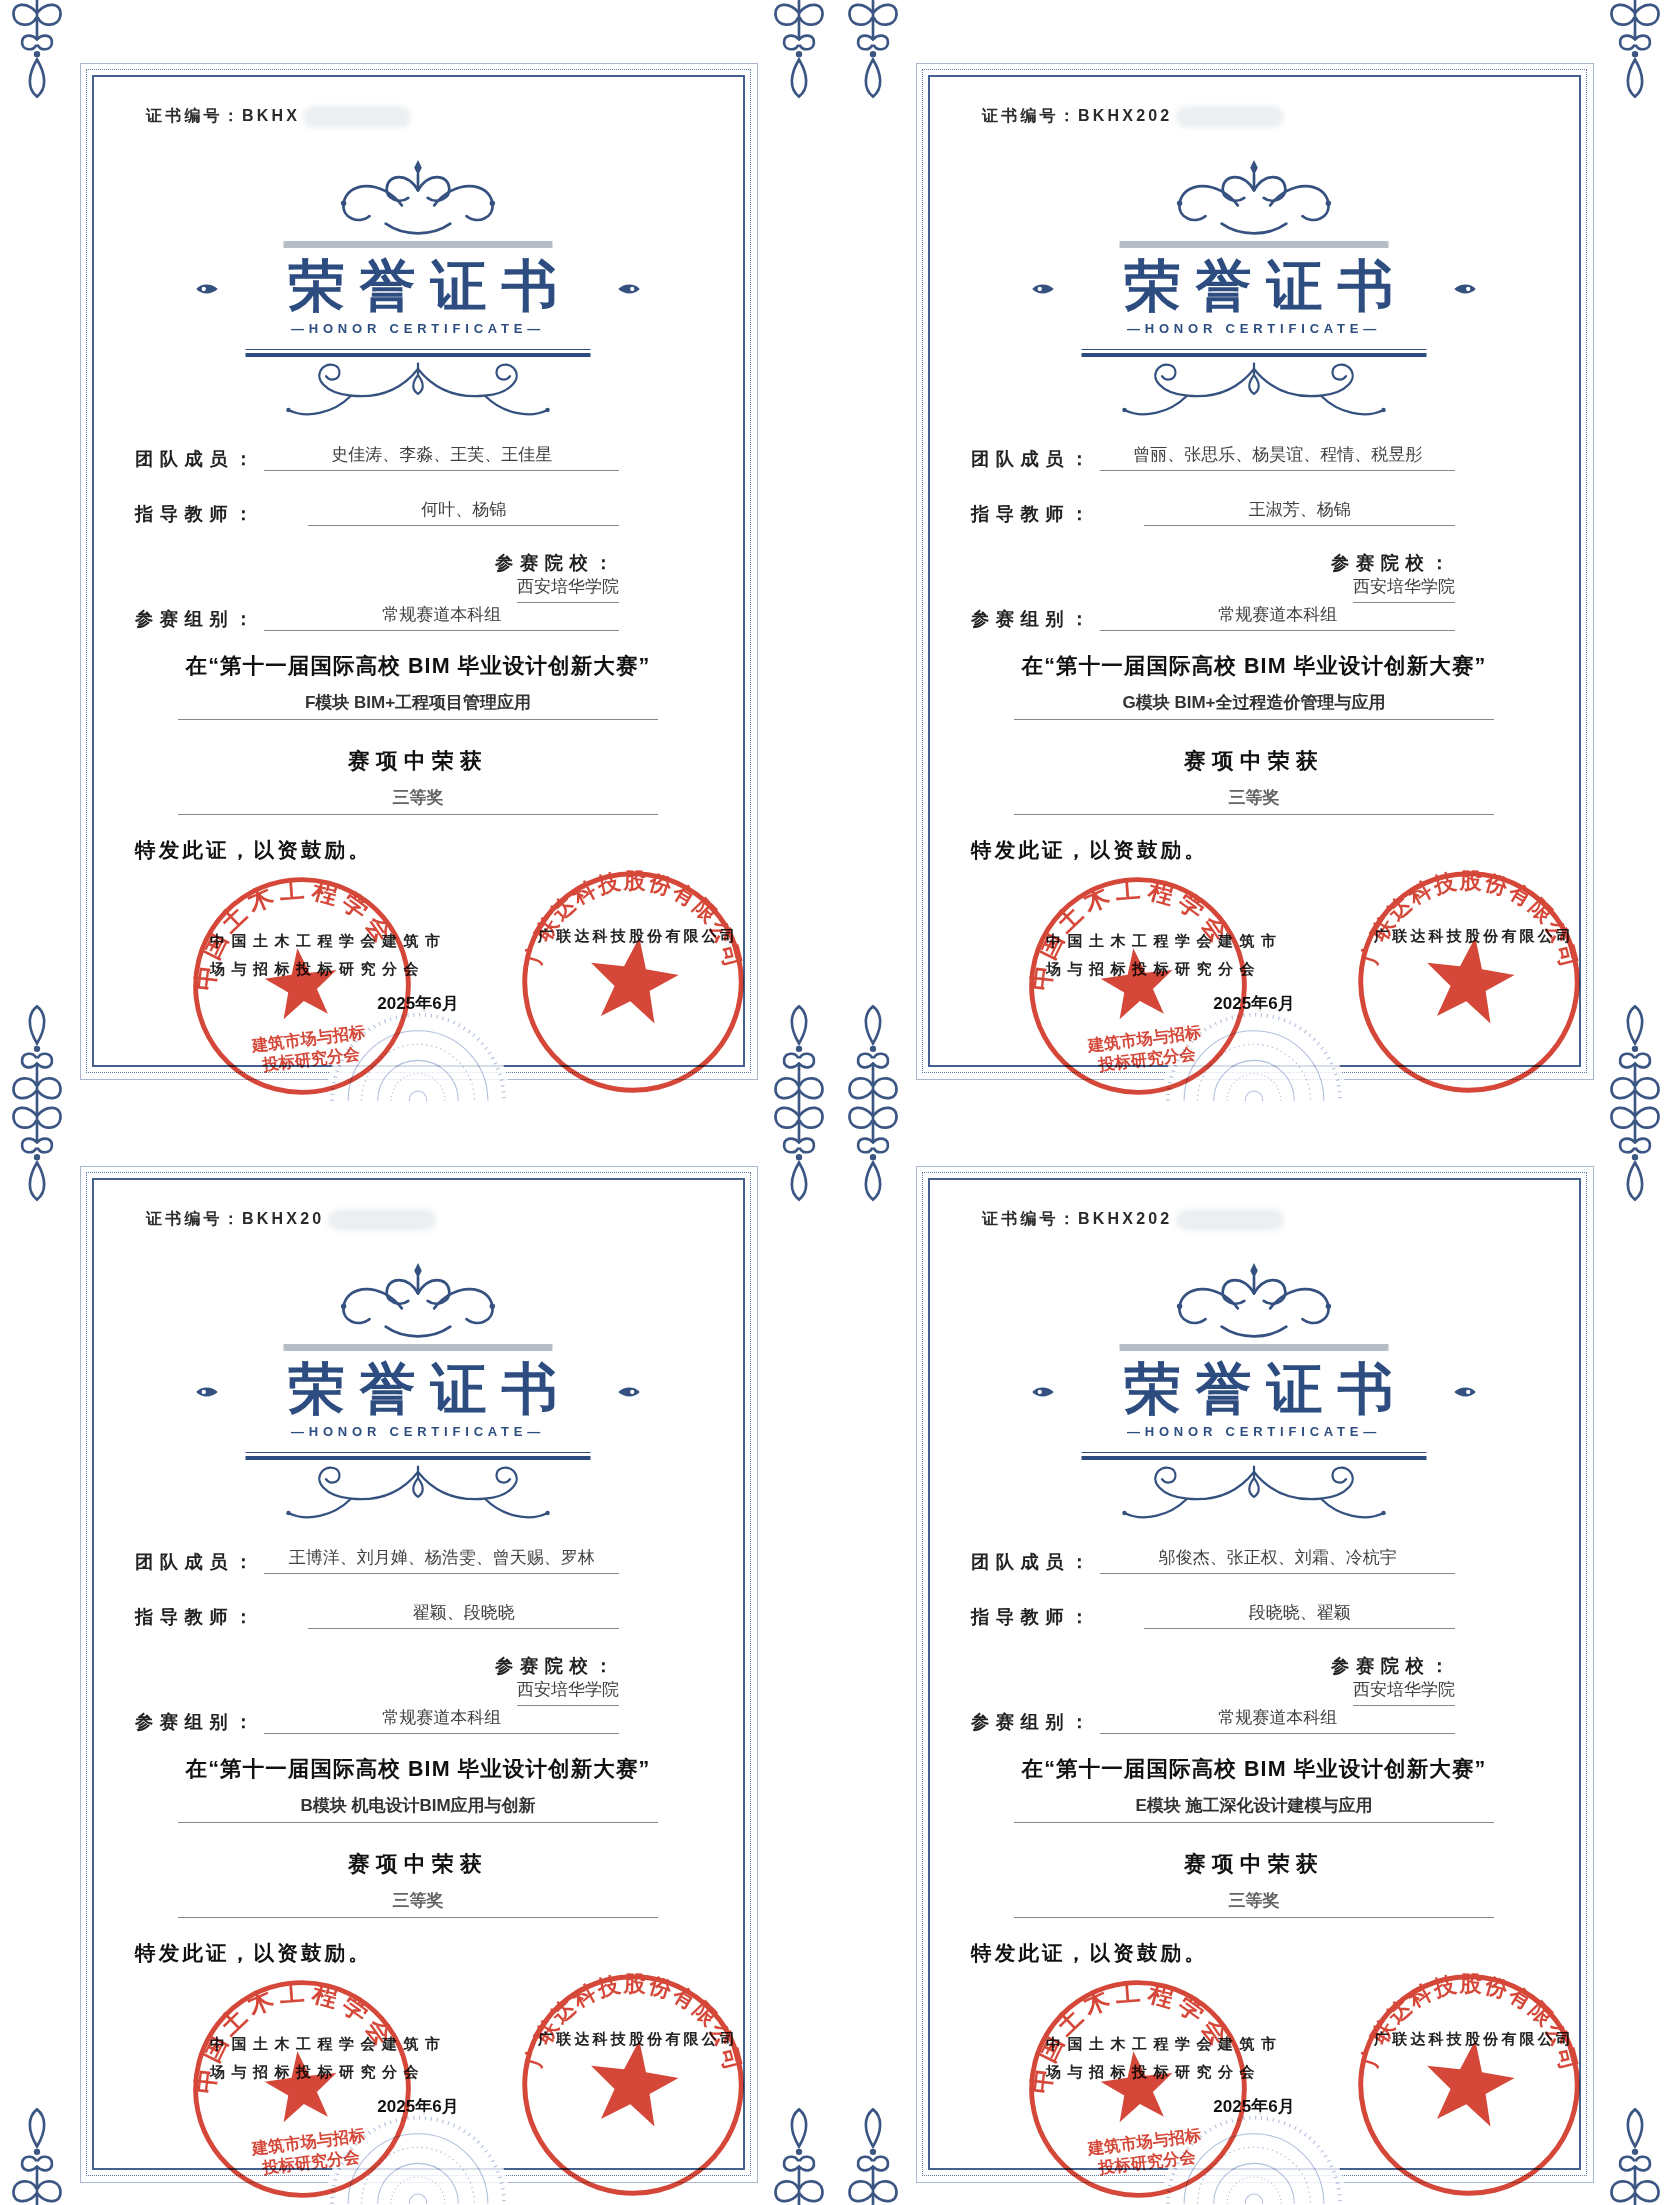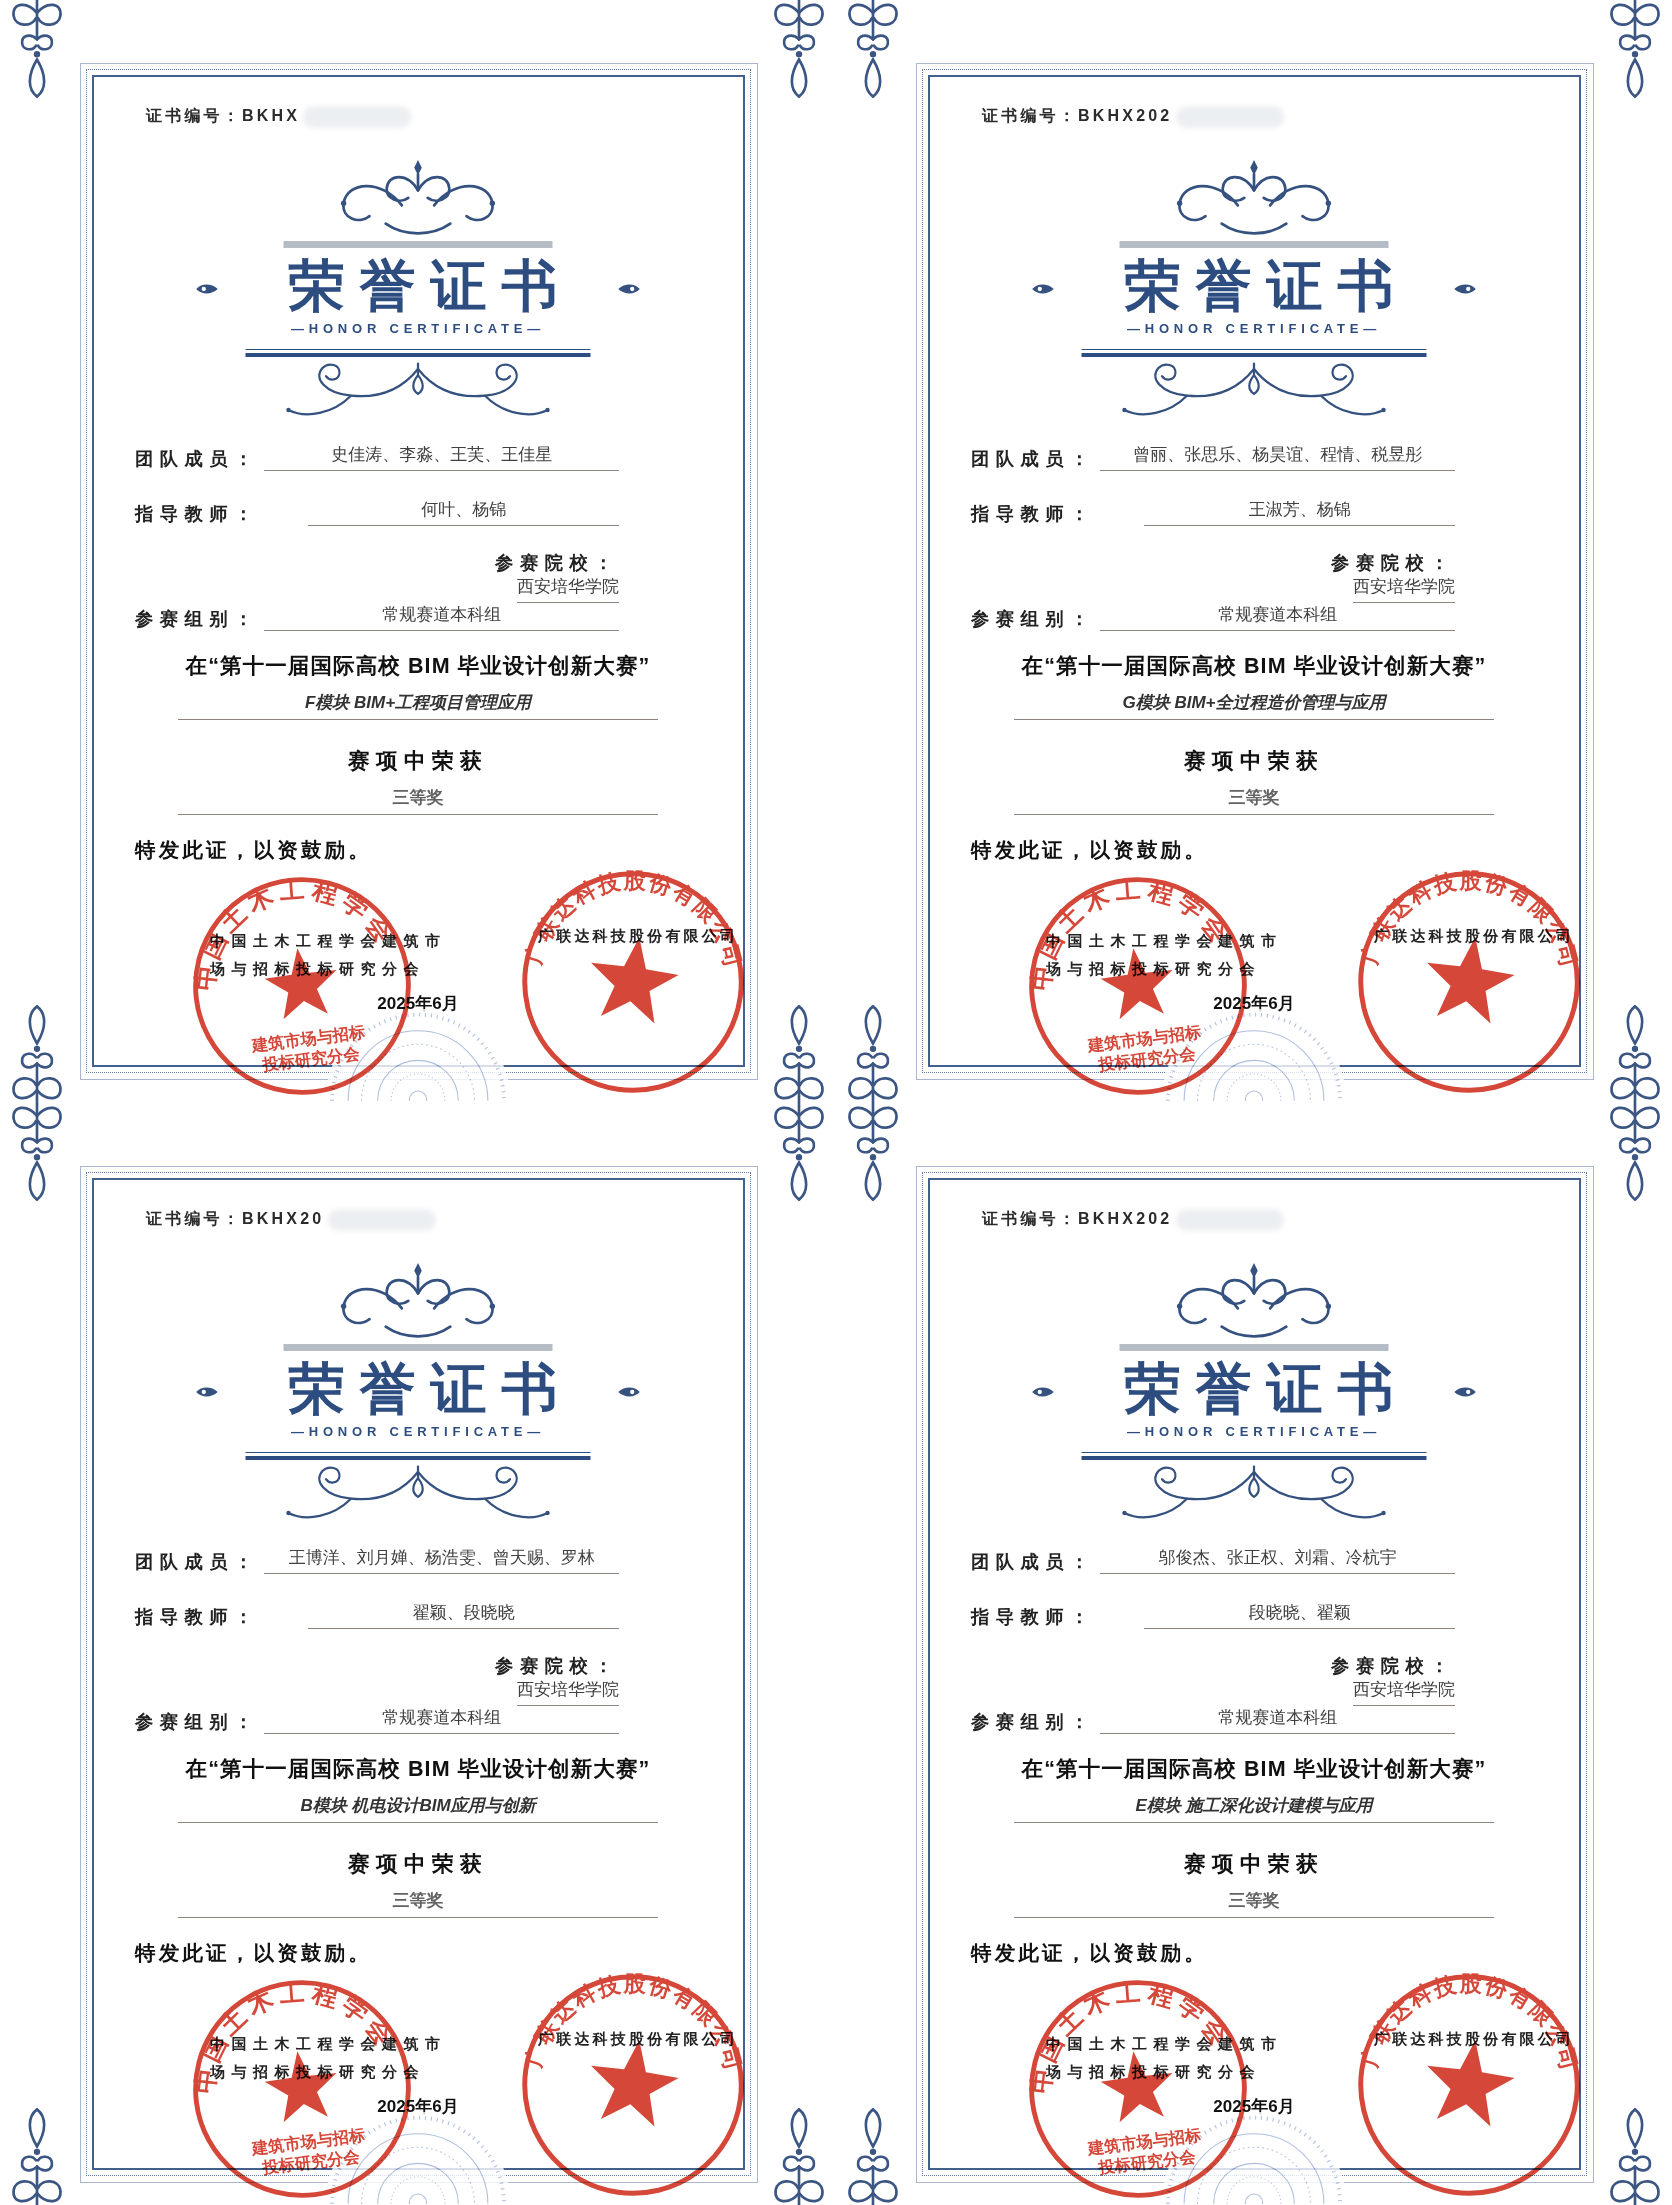--- a/index.html
+++ b/index.html
@@ -32,21 +32,21 @@
   .dbl-line{position:absolute;top:349px;left:50%;transform:translateX(-50%);width:345px;height:3.2px;border-top:1.6px solid #2d4d80;border-bottom:4.3px solid #2d4d80;}
   .flourish{position:absolute;top:360px;left:50%;transform:translateX(-50%);width:355px;height:67px;}
 
   
   .frow{position:absolute;left:135px;right:217px;display:flex;align-items:flex-end;}
   .frow .lab{font-size:18.3px;font-weight:800;letter-spacing:6.5px;color:#222;white-space:nowrap;}
   .frow .val{flex:1;margin-left:5.4px;border-bottom:1.6px solid #8d847c;text-align:center;font-size:17px;color:#414141;padding-bottom:4.3px;white-space:nowrap;}
   .r0{top:443px;} .r1{top:498px;gap:44px;} .r2{top:550px;flex-direction:column;} .r3{top:603px;}
 
   .competition{position:absolute;top:651px;left:0;width:100%;text-align:center;font-size:21.5px;font-weight:700;color:#111;letter-spacing:1.1px;}
-  .module-row{position:absolute;top:691px;left:178px;right:178px;border-bottom:1.6px solid #8d847c;text-align:center;font-size:17px;font-weight:700;color:#333;padding-bottom:4.8px;white-space:nowrap;font-style:italic;}
+  .module-row{position:absolute;top:691px;left:178px;right:178px;border-bottom:1.6px solid #8d847c;text-align:center;font-size:17px;font-weight:700;color:#333;padding-bottom:4.8px;white-space:nowrap;}
   .award-intro{position:absolute;top:746px;left:0;width:100%;text-align:center;font-size:21.5px;font-weight:800;letter-spacing:6.5px;color:#111;}
   .award-row{position:absolute;top:786px;left:178px;right:178px;border-bottom:1.6px solid #8d847c;text-align:center;font-size:17px;font-weight:600;color:#636363;padding-bottom:4.8px;}
   .closing{position:absolute;top:836px;left:135px;font-size:20.5px;font-weight:800;letter-spacing:3.2px;color:#111;}
 
   
   .org-left{position:absolute;top:927px;left:210px;width:249px;font-size:15px;font-weight:800;letter-spacing:6.5px;line-height:1.85;color:#232323;}
   .org-right{position:absolute;top:927px;left:538px;font-size:15px;font-weight:800;letter-spacing:3.2px;color:#232323;white-space:nowrap;}
   .date{position:absolute;top:992px;left:0;width:100%;text-align:center;font-size:17px;font-weight:700;color:#111;}
 
   .lace{position:absolute;bottom:2.2px;left:50%;transform:translateX(-50%);width:215px;height:92px;opacity:.8;}

